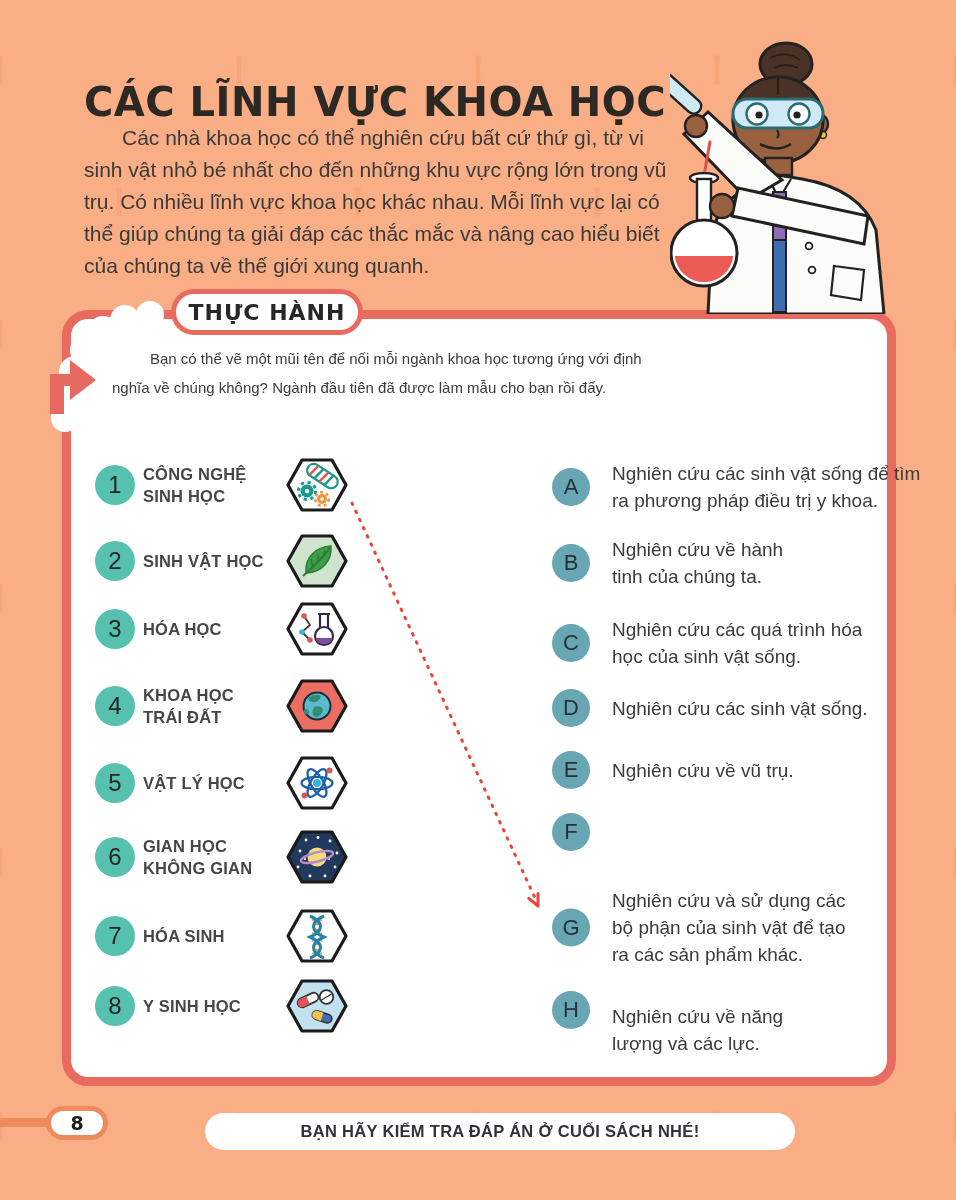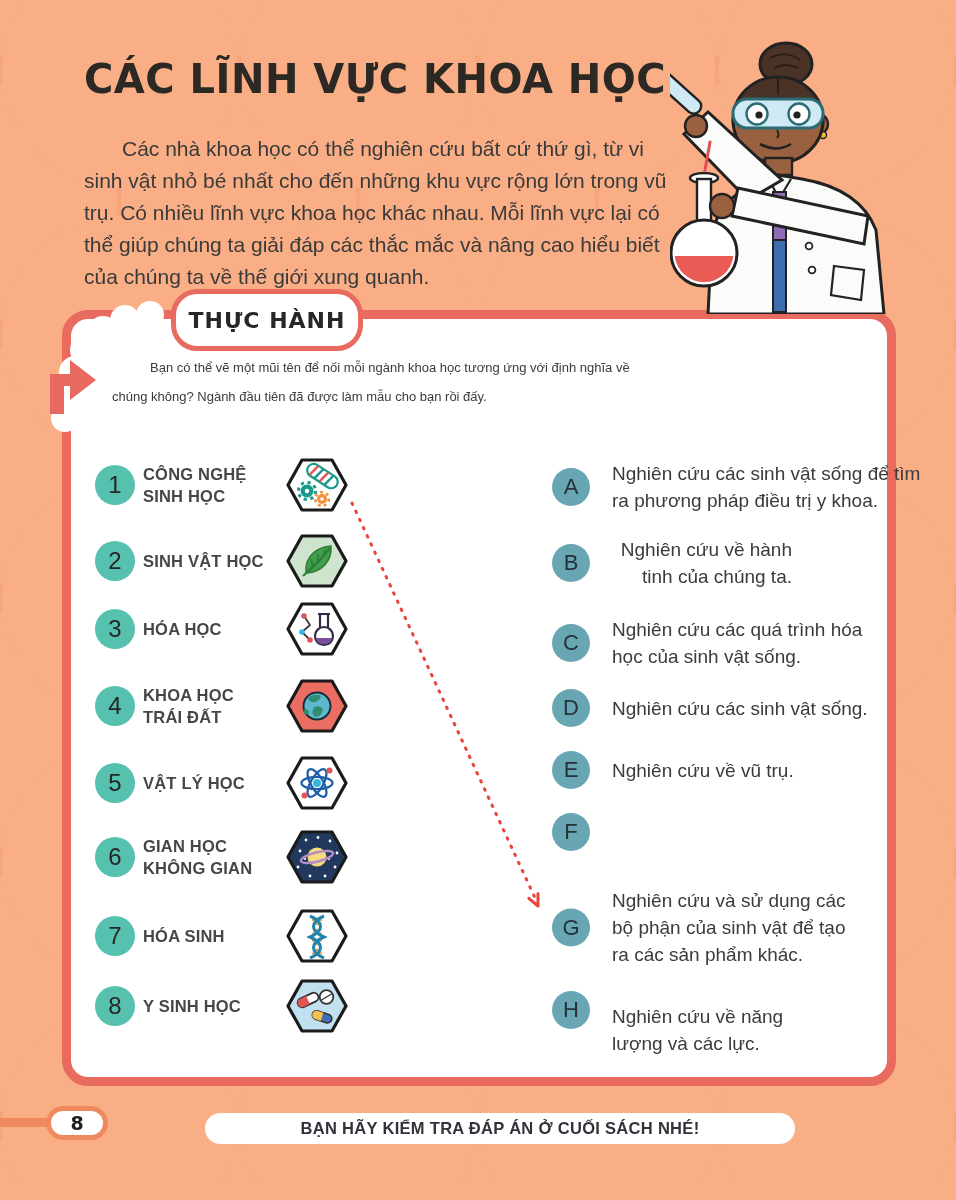--- a/index.html
+++ b/index.html
@@ -7,45 +7,45 @@
   .page{
     position:relative;width:956px;height:1200px;overflow:hidden;
     background-color:#f6a47a;
     background-image:
       radial-gradient(circle 118px at center,#f9ae85 0 117px,transparent 118px),
       radial-gradient(circle 118px at center,#f9ae85 0 117px,transparent 118px);
     background-size:239px 264px,239px 264px;
     background-position:0 -62px,119px 70px;
   }
   .title{
-    position:absolute;left:84px;top:56px;width:640px;
+    position:absolute;left:84px;top:79px;width:640px;
     font-family:"DejaVu Sans",sans-serif;font-weight:bold;
     font-size:40px;letter-spacing:.5px;color:#2c2823;
   }
   .intro{
-    position:absolute;left:84px;top:133px;width:590px;
+    position:absolute;left:84px;top:122px;width:590px;
     font-size:21px;line-height:32px;color:#3a3a3a;text-indent:38px;
   }
   .panel{
     position:absolute;left:62px;top:310px;width:834px;height:776px;
     background:#ffffff;border:9px solid #e96a5f;border-radius:26px;
     box-sizing:border-box;z-index:1;
   }
   .cloud-bump{position:absolute;background:#fff;border-radius:50%;z-index:2;}
   .badge-pill{
-    position:absolute;left:171px;top:289px;width:192px;height:62px;z-index:3;
+    position:absolute;left:171px;top:289px;width:192px;height:46px;z-index:3;
     background:#fff;border:5px solid #e96a5f;border-radius:26px;box-sizing:border-box;
     display:flex;align-items:center;justify-content:center;
     font-family:"DejaVu Sans",sans-serif;font-weight:bold;font-size:22px;
     letter-spacing:1px;color:#272727;
   }
   .practice-arrow{position:absolute;left:44px;top:348px;z-index:3;}
   .instructions{
-    position:absolute;left:112px;top:353px;width:534px;z-index:2;
-    font-size:13px;line-height:29px;color:#3b3b3b;text-indent:38px;
+    position:absolute;left:112px;top:344px;width:534px;z-index:2;
+    font-size:15px;line-height:29px;color:#3b3b3b;text-indent:38px;
   }
   .field-row{
     position:absolute;left:95px;z-index:2;transform:translateY(-50%);
     display:flex;align-items:center;
   }
   .num-circle{
     width:40px;height:40px;border-radius:50%;background:#56c1af;flex:0 0 auto;
     display:flex;align-items:center;justify-content:center;
     font-size:24px;color:#262626;
   }
@@ -70,21 +70,21 @@
   .page-badge{
     position:absolute;left:46px;top:1106px;width:62px;height:34px;z-index:2;
     background:#ee8a5e;border-radius:17px;display:flex;align-items:center;justify-content:center;
   }
   .page-badge-inner{
     width:52px;height:24px;background:#fff;border-radius:12px;
     display:flex;align-items:center;justify-content:center;
     font-family:"DejaVu Sans",sans-serif;font-weight:bold;font-size:19px;color:#1e1e1e;
   }
   .footer-pill{
-    position:absolute;left:205px;top:1113px;width:590px;height:31px;z-index:2;
+    position:absolute;left:205px;top:1113px;width:590px;height:37px;z-index:2;
     background:#fff;border-radius:20px;display:flex;align-items:center;justify-content:center;
     font-weight:bold;font-size:16.5px;letter-spacing:.3px;color:#30333a;
   }
 </style>
 </head>
 <body>
 
 <div class="page">
 
   <div class="title">CÁC LĨNH VỰC KHOA HỌC</div>
@@ -245,21 +245,21 @@
       </g>
     </svg>
   </div>
 
   <div class="def-row" style="top:487px;">
     <div class="letter-circle">A</div>
     <div class="def-text" style="max-width:322px;">Nghiên cứu các sinh vật sống để tìm ra phương pháp điều trị y khoa.</div>
   </div>
   <div class="def-row" style="top:563px;">
     <div class="letter-circle">B</div>
-    <div class="def-text" style="max-width:180px;text-align:right;">Nghiên cứu về hành tinh của chúng ta.</div>
+    <div class="def-text" style="max-width:180px;">Nghiên cứu về hành tinh của chúng ta.</div>
   </div>
   <div class="def-row" style="top:643px;">
     <div class="letter-circle">C</div>
     <div class="def-text" style="max-width:268px;">Nghiên cứu các quá trình hóa học của sinh vật sống.</div>
   </div>
   <div class="def-row" style="top:708px;">
     <div class="letter-circle">D</div>
     <div class="def-text" style="max-width:320px;">Nghiên cứu các sinh vật sống.</div>
   </div>
   <div class="def-row" style="top:770px;">

